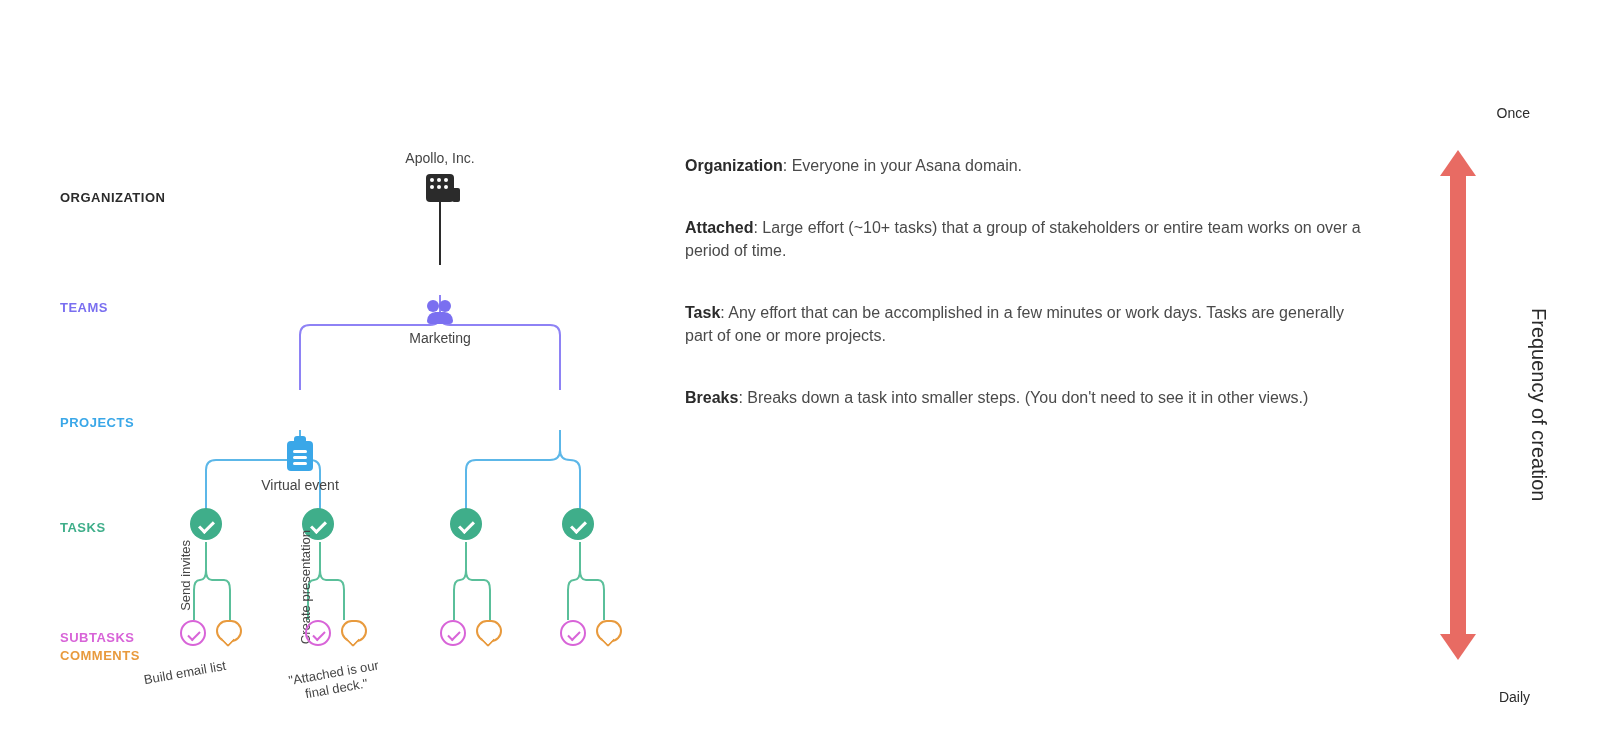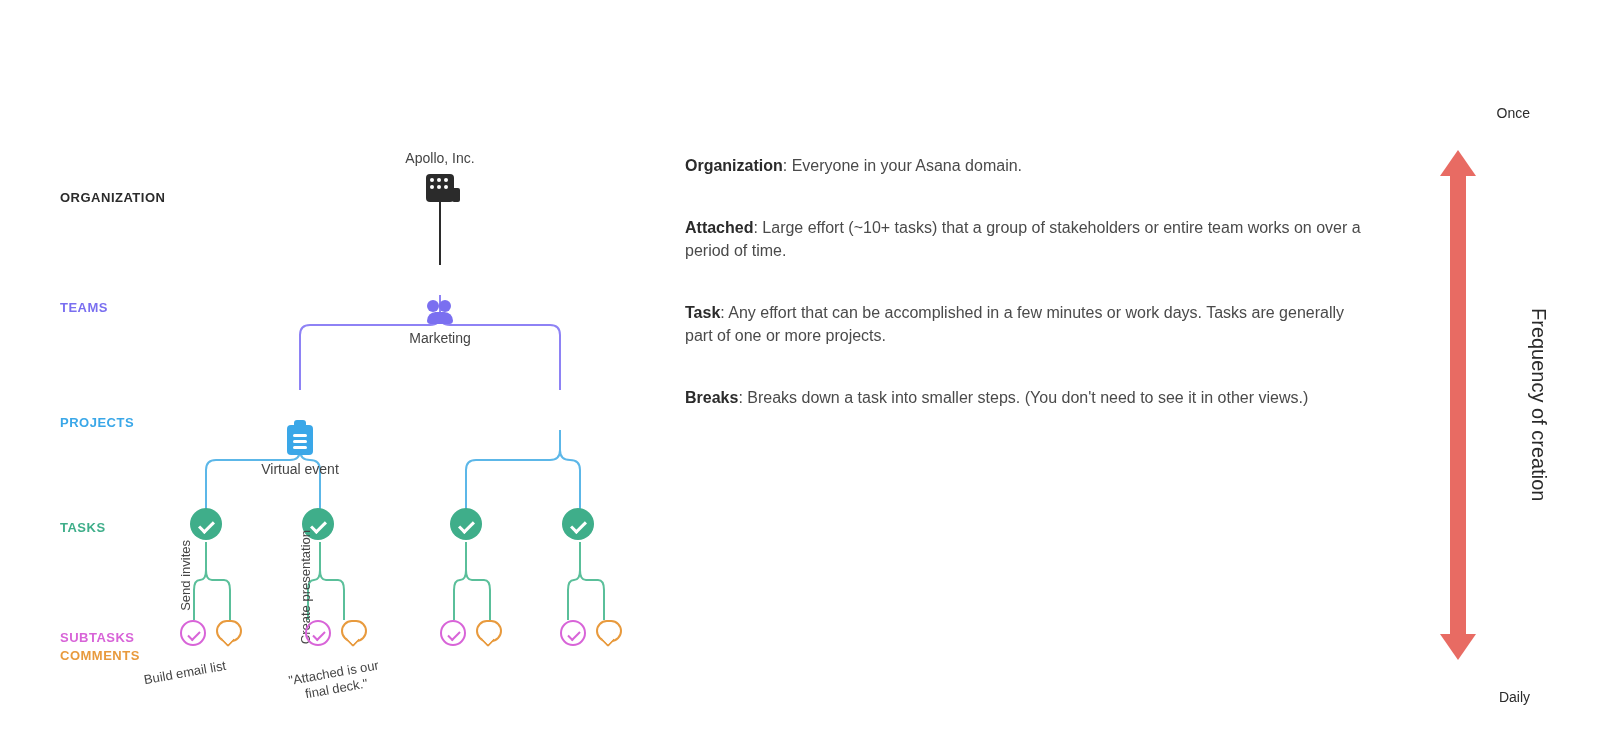--- a/index.html
+++ b/index.html
@@ -38,21 +38,21 @@
     .team-icon .head { width:12px; height:12px; background:#7a6ff0; border-radius:50%; position:absolute; top:0; }
     .team-icon .head.a { left:2px; }
     .team-icon .head.b { left:14px; }
     .team-icon .body { width:26px; height:12px; background:#7a6ff0; border-radius:10px 10px 4px 4px; position:absolute; bottom:0; left:2px; }
 
     
     .project-icon { width:26px; height:30px; background:#3aa7e8; border-radius:4px; margin:0 auto 6px; position:relative; }
     .project-icon::before { content:""; position:absolute; top:-5px; left:7px; width:12px; height:8px; background:#3aa7e8; border-radius:3px 3px 0 0; }
     .project-icon .line { position:absolute; left:6px; width:14px; height:3px; background:#fff; border-radius:2px; }
     .project-icon .l1 { top:9px; } .project-icon .l2 { top:15px; } .project-icon .l3 { top:21px; }
-    .project-a { left: 80px;  top: 275px; width: 120px; }
+    .project-a { left: 80px;  top: 291px; width: 120px; }
     .project-b { left: 340px; top: 275px; width: 120px; }
 
     
     .task-icon { width:32px; height:32px; background:#3fae8a; border-radius:50%; margin:0 auto; position:relative; }
     .task-icon::after { content:""; position:absolute; left:9px; top:13px; width:12px; height:6px; border-left:3px solid #fff; border-bottom:3px solid #fff; transform: rotate(-45deg); }
     .task-row { position:absolute; top:398px; display:flex; }
     .task-row.taska { left:30px; gap:80px; }
     .task-row.taskb { left:290px; gap:80px; }
 
     

